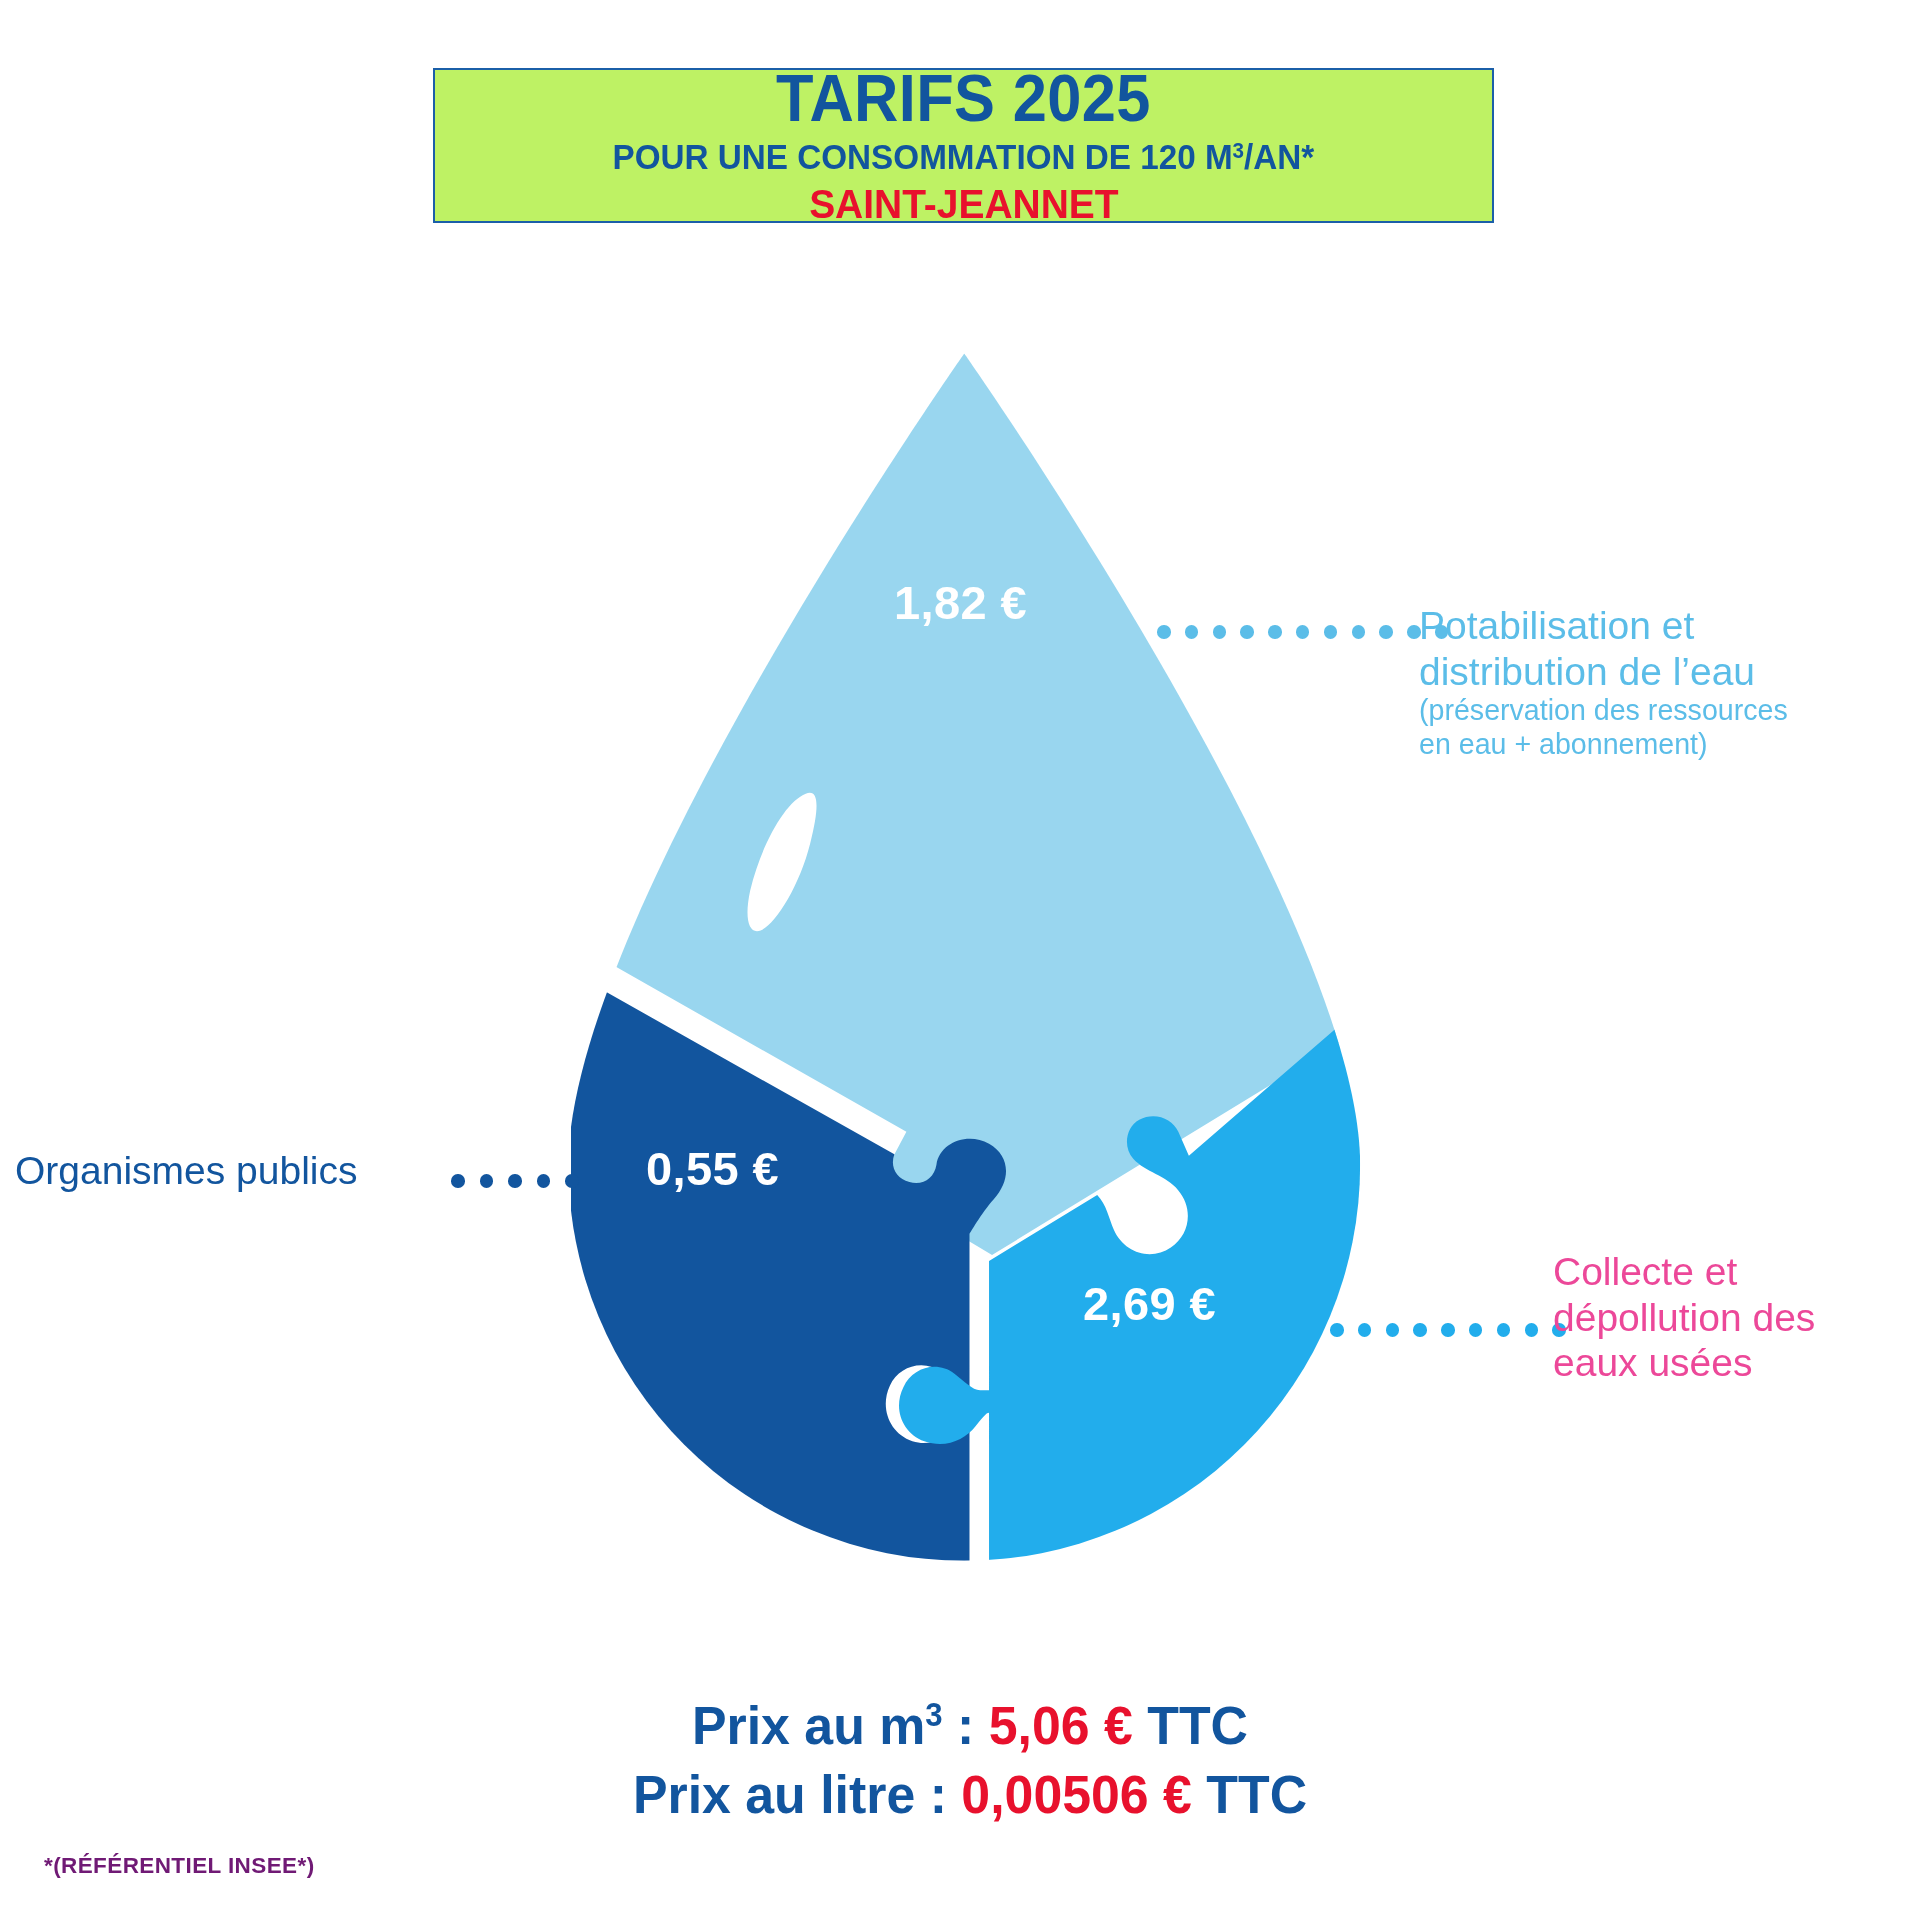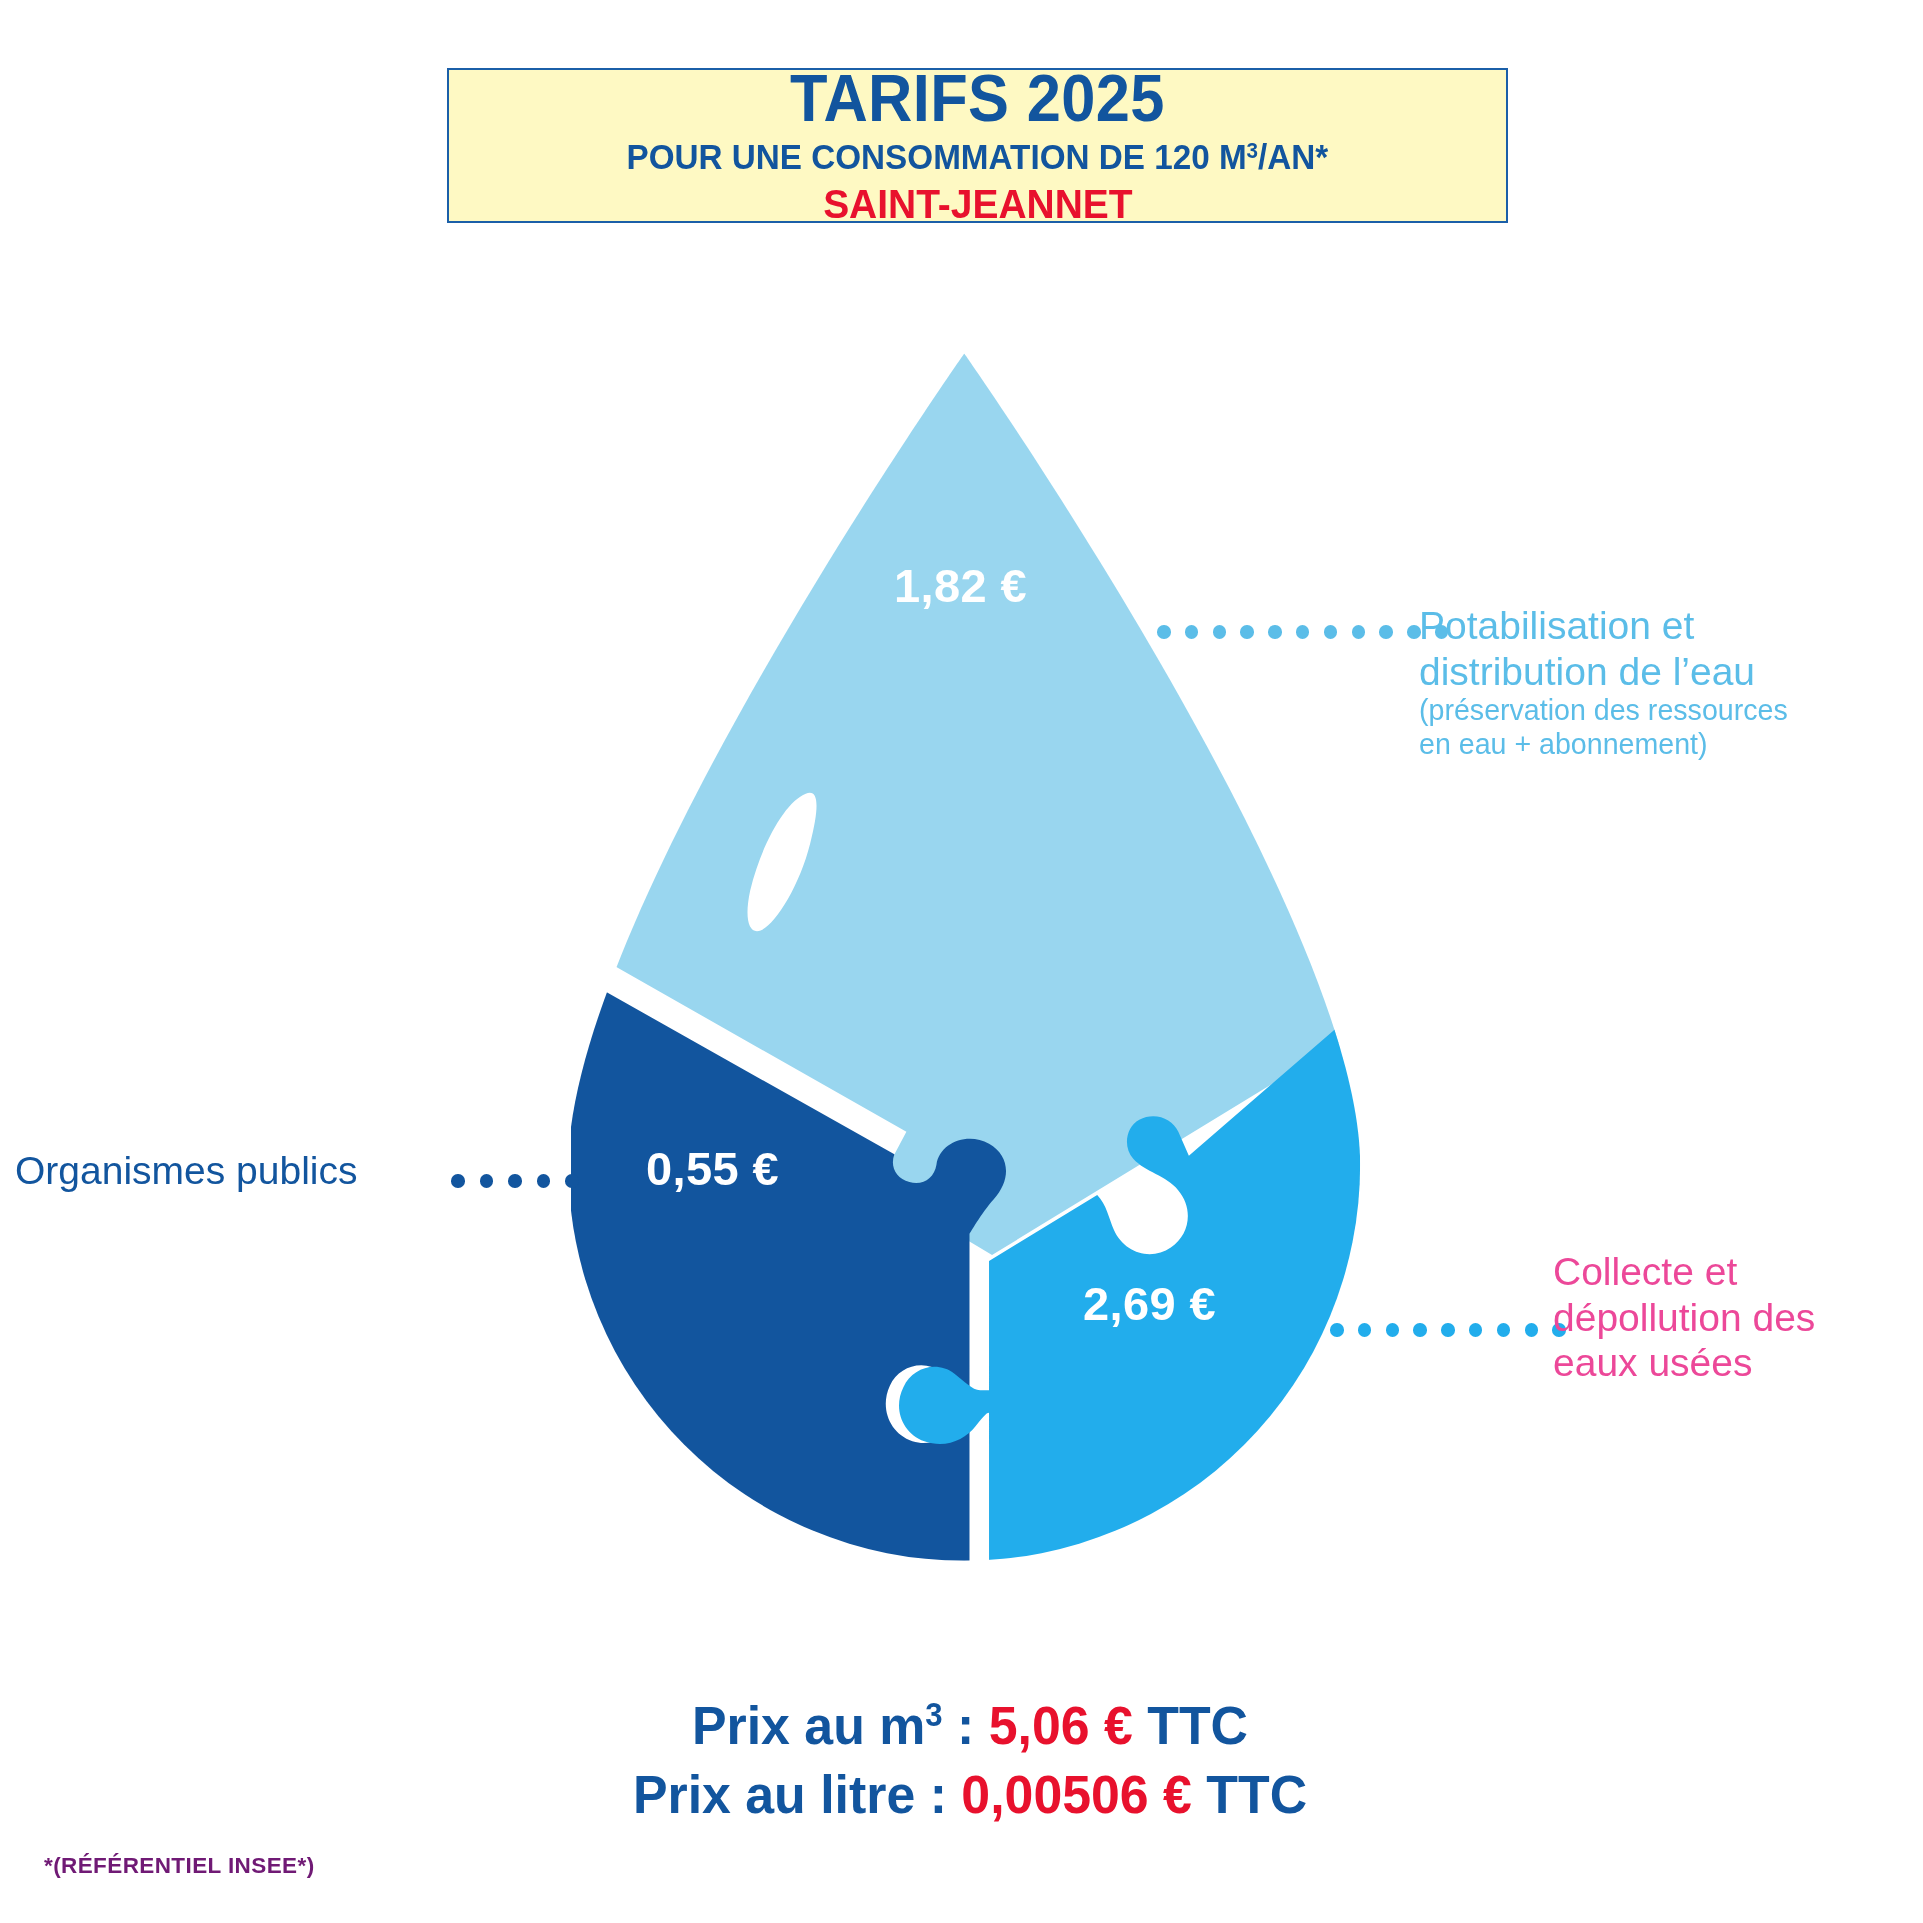--- a/index.html
+++ b/index.html
@@ -17,22 +17,21 @@
   .header-box{
     position:absolute;
     left:433px; top:68px;
     width:1061px; height:155px;
     border:2.3px solid #1B5FA8;
     box-sizing:border-box;
     display:flex;
     flex-direction:column;
     align-items:center;
     justify-content:center;
-    background:#fef9c3;
-    margin-left:14px;
+    background:#bef264;
   }
   .title-main{
     font-size:66px;
     font-weight:bold;
     color:#12559E;
     letter-spacing:0.4px;
     line-height:1.02;
     margin:0;
     transform:scaleX(0.93);
   }
@@ -64,21 +63,21 @@
   .drop-wrap svg{display:block;width:100%;height:100%;}
 
   .val{
     position:absolute;
     color:#ffffff;
     font-weight:bold;
     font-size:47px;
     white-space:nowrap;
     letter-spacing:0.4px;
   }
-  #val-top{left:894px;top:558px;}
+  #val-top{left:894px;top:575px;}
   #val-left{left:646px;top:1141px;}
   #val-right{left:1083px;top:1276px;}
 
   
   .dots{position:absolute;display:flex;align-items:center;}
   .dots i{display:block;border-radius:50%;}
 
   #dots-top{left:1157px;top:625px;gap:14.3px;}
   #dots-top i{width:13.5px;height:13.5px;background:#5BBDE8;}
 

